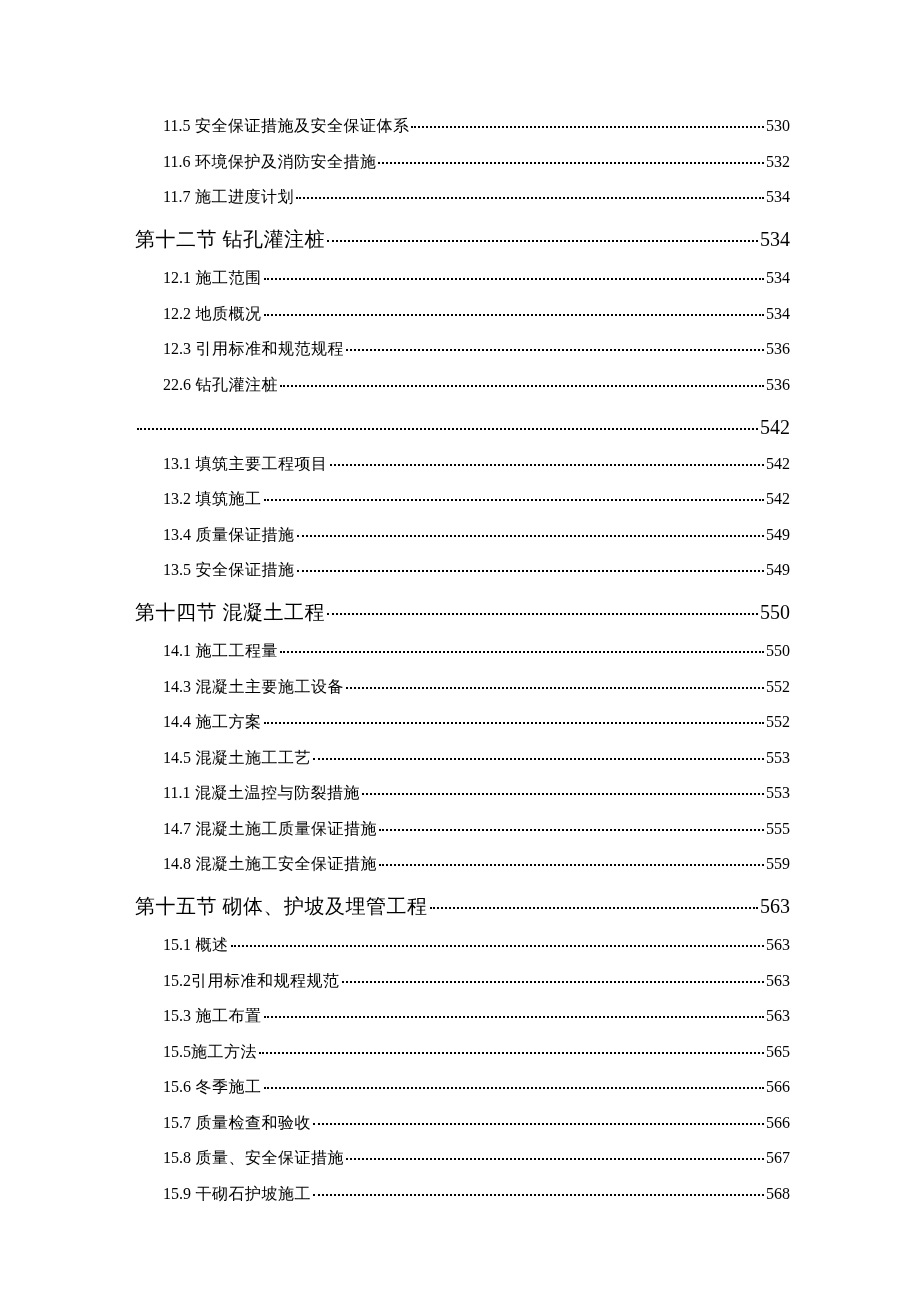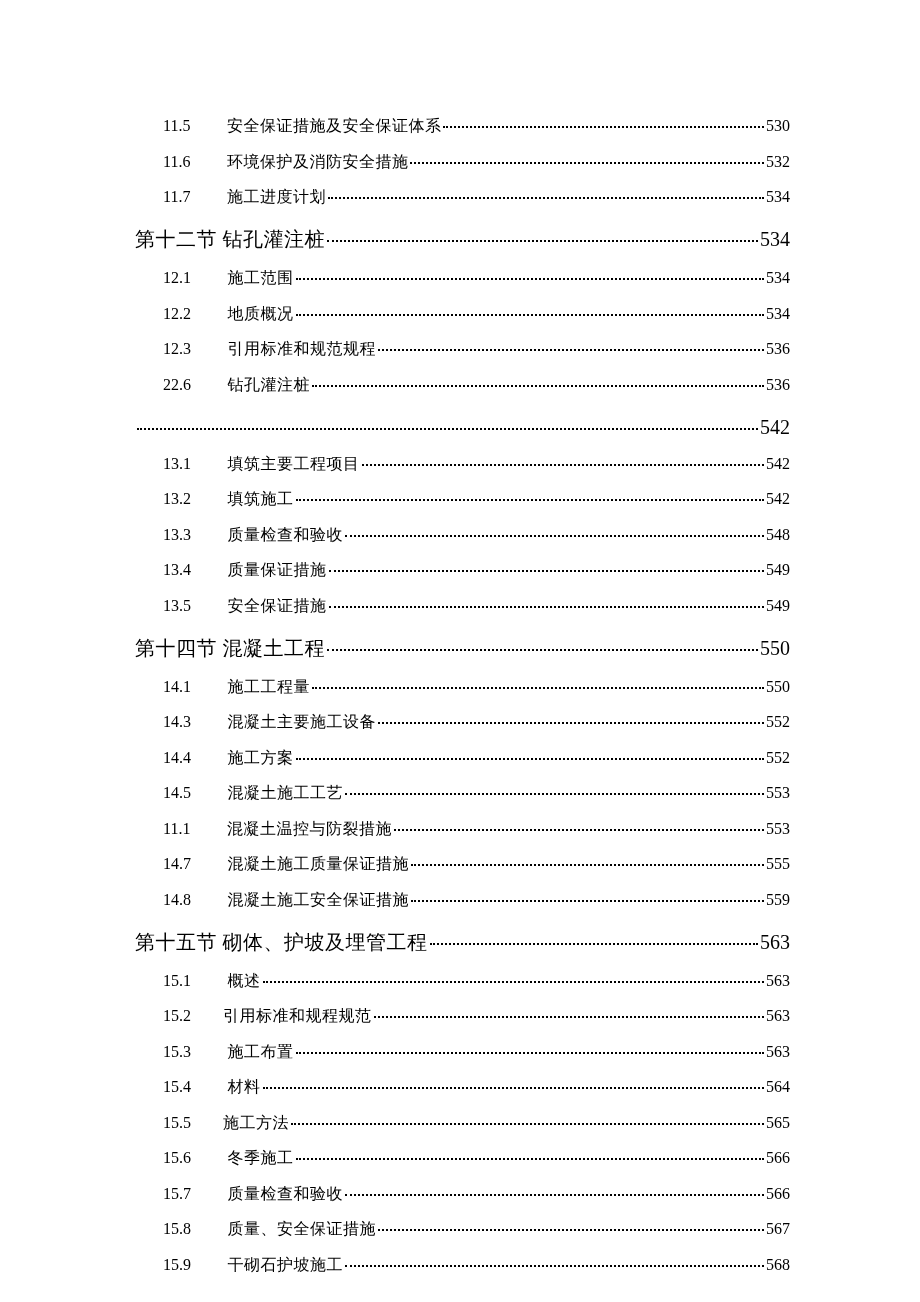--- a/index.html
+++ b/index.html
@@ -61,21 +61,20 @@
     }
     .entry-page {
       flex: 0 0 auto;
     }
     .level-2 .entry-label {
       font-family: Liberation Serif, serif;
       letter-spacing: 0;
     }
     .level-2 .entry-title-text {
       font-family: Liberation Mono, monospace;
-      margin-left: 32px;
     }
   </style>
 </head>
 <body>
 
 <div class="toc" id="toc-container">
     <div class="toc-entry level-2">
       <span class="entry-title"><span class="entry-label">11.5</span> <span class="entry-title-text">安全保证措施及安全保证体系</span></span>
       <span class="entry-dots"></span>
       <span class="entry-page">530</span>
@@ -123,25 +122,20 @@
       <span class="entry-title"><span class="entry-label">13.1</span> <span class="entry-title-text">填筑主要工程项目</span></span>
       <span class="entry-dots"></span>
       <span class="entry-page">542</span>
     </div>
     <div class="toc-entry level-2">
       <span class="entry-title"><span class="entry-label">13.2</span> <span class="entry-title-text">填筑施工</span></span>
       <span class="entry-dots"></span>
       <span class="entry-page">542</span>
     </div>
     <div class="toc-entry level-2">
-      <span class="entry-title"><span class="entry-label">13.3</span> <span class="entry-title-text">质量检查和验收</span></span>
-      <span class="entry-dots"></span>
-      <span class="entry-page">548</span>
-    </div>
-    <div class="toc-entry level-2">
       <span class="entry-title"><span class="entry-label">13.4</span> <span class="entry-title-text">质量保证措施</span></span>
       <span class="entry-dots"></span>
       <span class="entry-page">549</span>
     </div>
     <div class="toc-entry level-2">
       <span class="entry-title"><span class="entry-label">13.5</span> <span class="entry-title-text">安全保证措施</span></span>
       <span class="entry-dots"></span>
       <span class="entry-page">549</span>
     </div>
     <div class="toc-entry level-1">
@@ -196,25 +190,20 @@
     </div>
     <div class="toc-entry level-2">
       <span class="entry-title"><span class="entry-label">15.2</span><span class="entry-title-text">引用标准和规程规范</span></span>
       <span class="entry-dots"></span>
       <span class="entry-page">563</span>
     </div>
     <div class="toc-entry level-2">
       <span class="entry-title"><span class="entry-label">15.3</span> <span class="entry-title-text">施工布置</span></span>
       <span class="entry-dots"></span>
       <span class="entry-page">563</span>
-    </div>
-    <div class="toc-entry level-2">
-      <span class="entry-title"><span class="entry-label">15.4</span> <span class="entry-title-text">材料</span></span>
-      <span class="entry-dots"></span>
-      <span class="entry-page">564</span>
     </div>
     <div class="toc-entry level-2">
       <span class="entry-title"><span class="entry-label">15.5</span><span class="entry-title-text">施工方法</span></span>
       <span class="entry-dots"></span>
       <span class="entry-page">565</span>
     </div>
     <div class="toc-entry level-2">
       <span class="entry-title"><span class="entry-label">15.6</span> <span class="entry-title-text">冬季施工</span></span>
       <span class="entry-dots"></span>
       <span class="entry-page">566</span>

